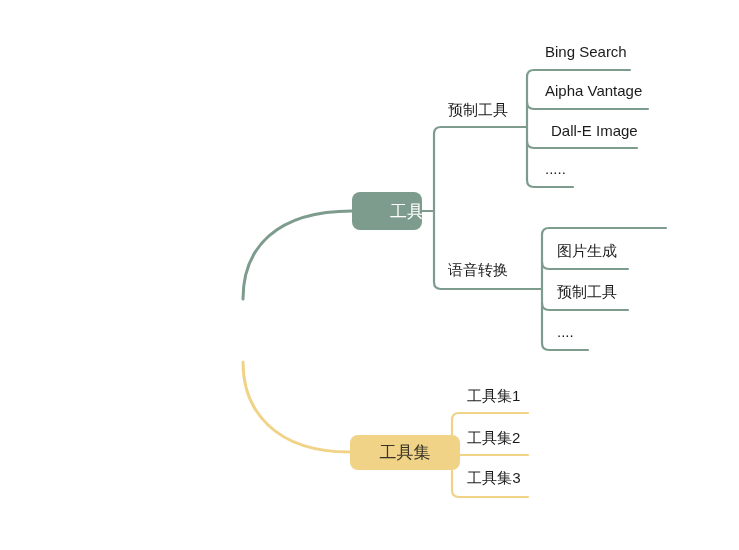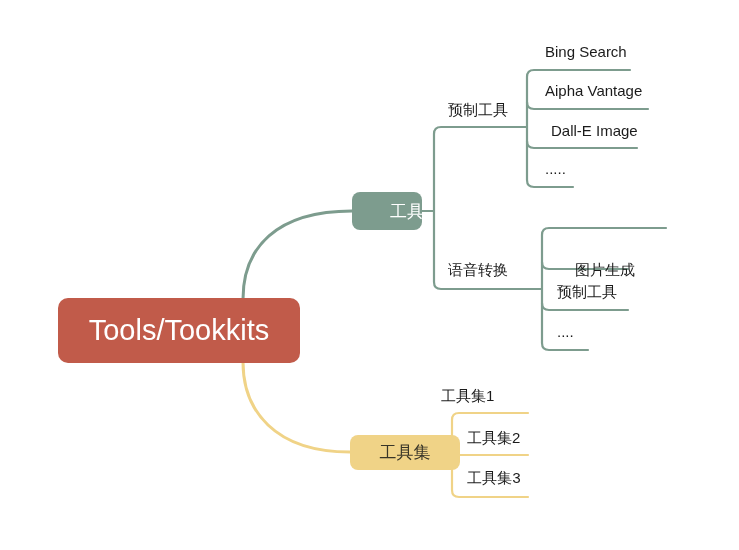--- a/index.html
+++ b/index.html
@@ -60,34 +60,33 @@
     <path class="g-line" d="M 542 303 Q 542 310 549 310 H 628"></path>
     <path class="g-line" d="M 542 289 V 343 Q 542 350 549 350 H 588"></path>
 
     <path class="y-curve" d="M 243 362 C 243 410 274 452 350 452"></path>
     <path class="y-line" d="M 440 452 H 452"></path>
     <path class="y-line" d="M 452 452 V 420 Q 452 413 459 413 H 528"></path>
     <path class="y-line" d="M 452 448 Q 452 455 459 455 H 528"></path>
     <path class="y-line" d="M 452 452 V 490 Q 452 497 459 497 H 528"></path>
   </svg>
 
-  <div class="node root-node">Tools/Tookkits</div>
 
   <div class="node branch-green">工具</div>
 
   <div class="node branch-yellow">工具集</div>
 
   <div class="topic" style="left:448px;top:101px;">预制工具</div>
   <div class="topic" style="left:545px;top:43px;">Bing Search</div>
   <div class="topic" style="left:545px;top:82px;">Aipha Vantage</div>
   <div class="topic" style="left:545px;top:122px;margin-left:6px;">Dall-E Image</div>
   <div class="topic" style="left:545px;top:160px;">.....</div>
 
   <div class="topic" style="left:448px;top:261px;">语音转换</div>
-  <div class="topic" style="left:575px;top:242px;margin-top:19px;">图片生成</div>
+  <div class="topic" style="left:557px;top:242px;">图片生成</div>
   <div class="topic" style="left:557px;top:283px;">预制工具</div>
   <div class="topic" style="left:557px;top:323px;">....</div>
 
-  <div class="topic" style="left:441px;top:387px;">工具集1</div>
+  <div class="topic" style="left:467px;top:387px;">工具集1</div>
   <div class="topic" style="left:467px;top:429px;">工具集2</div>
   <div class="topic" style="left:467px;top:471px;font-family:Liberation Mono, monospace;">工具集3</div>
 
 </div>
 
 </body></html>

